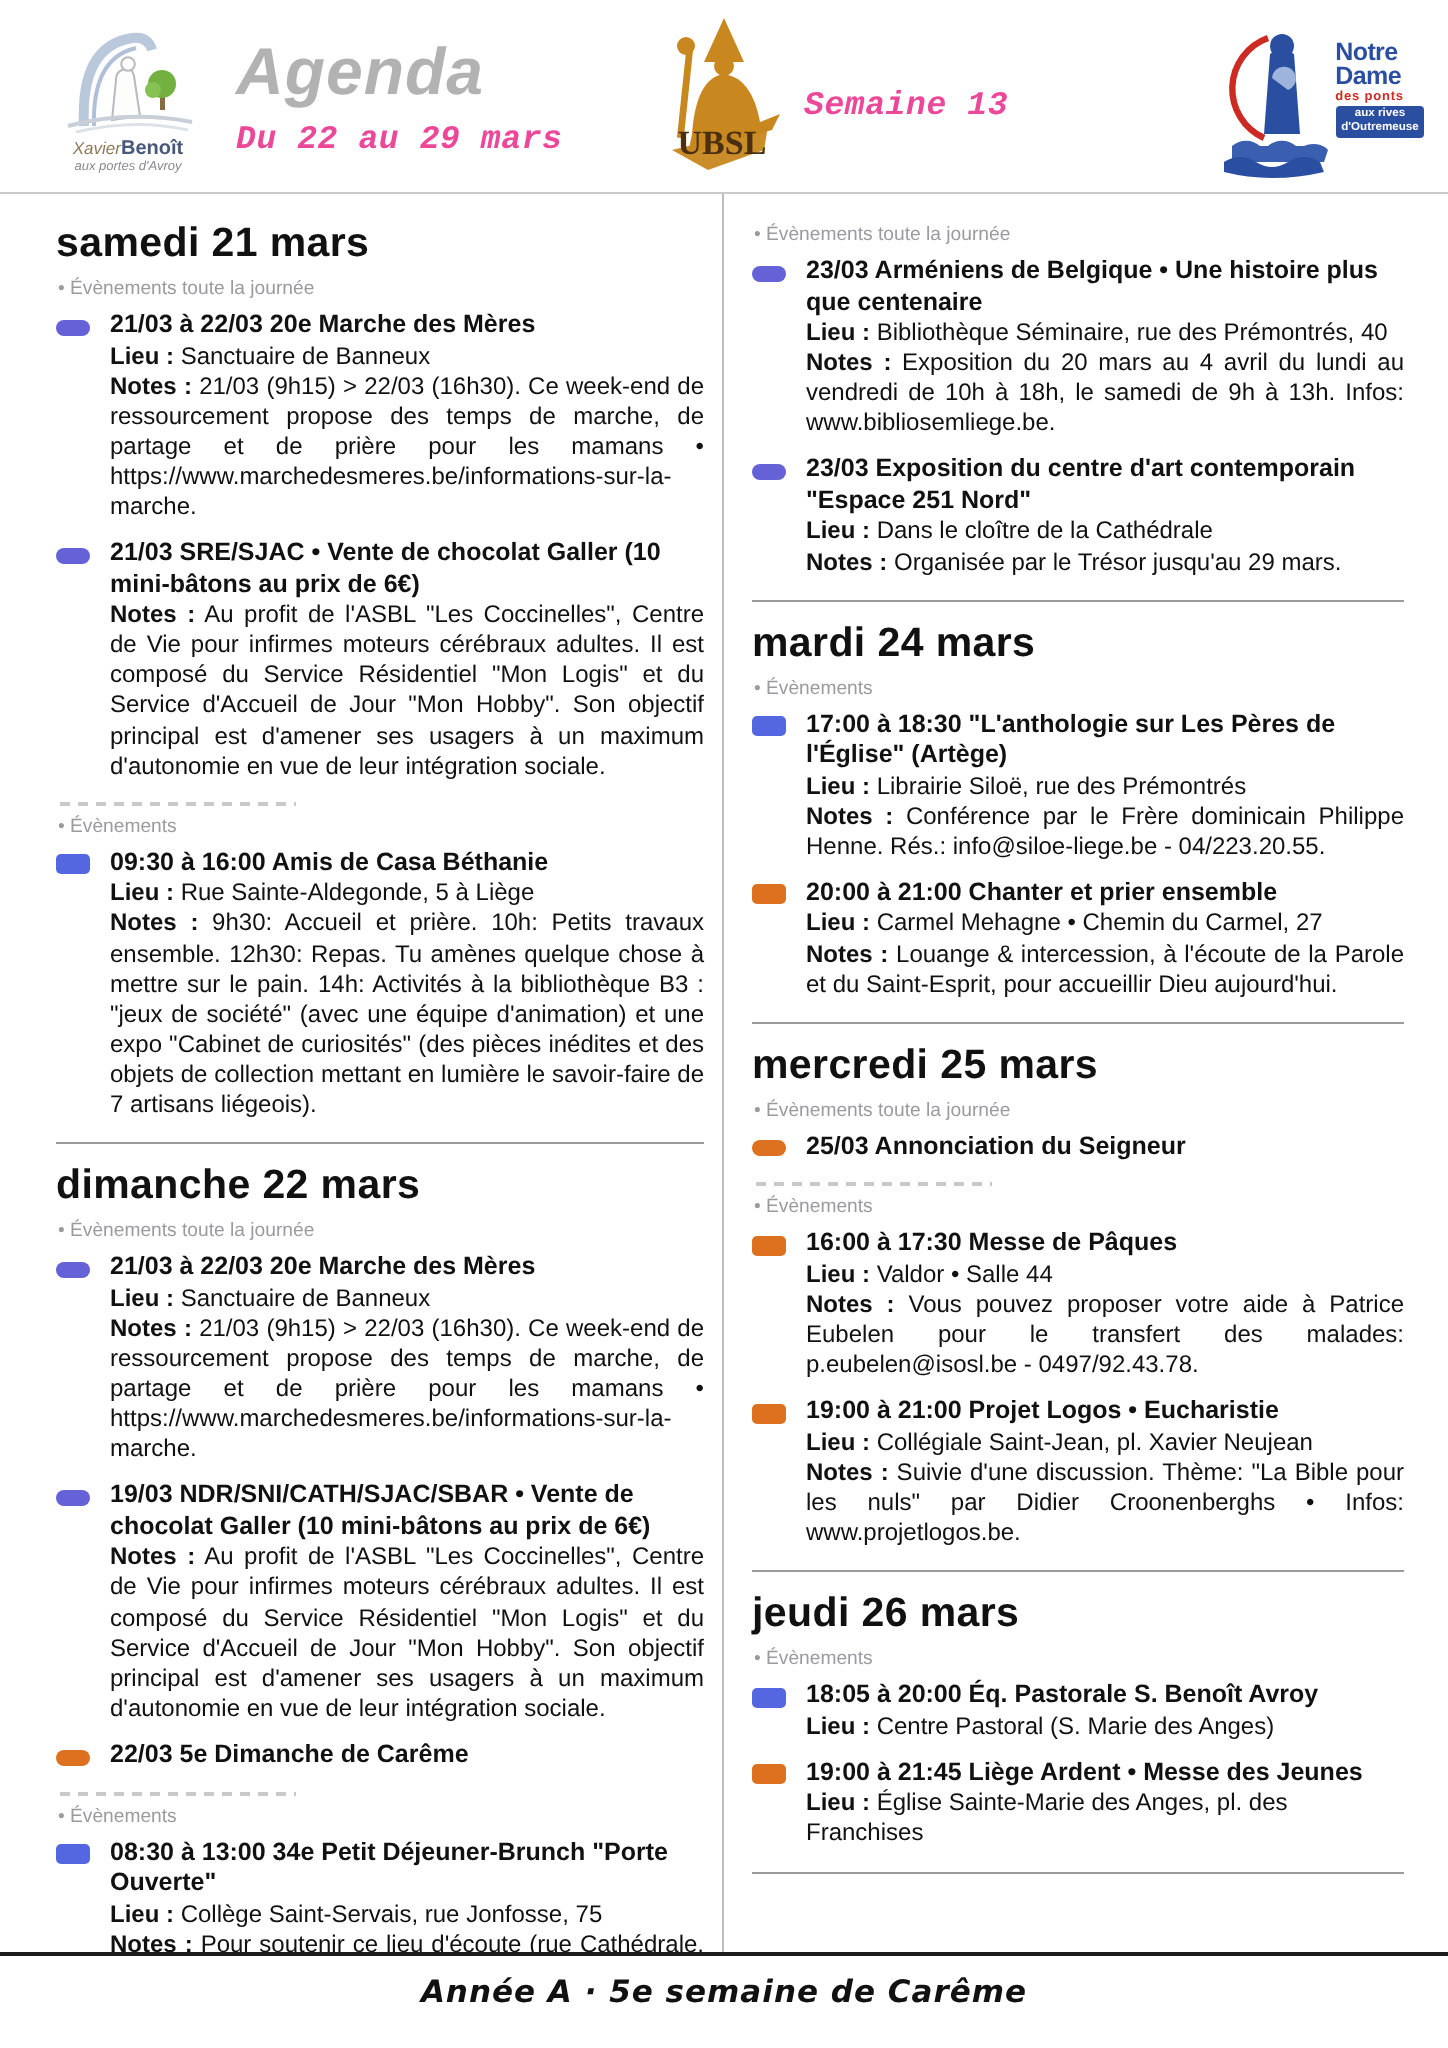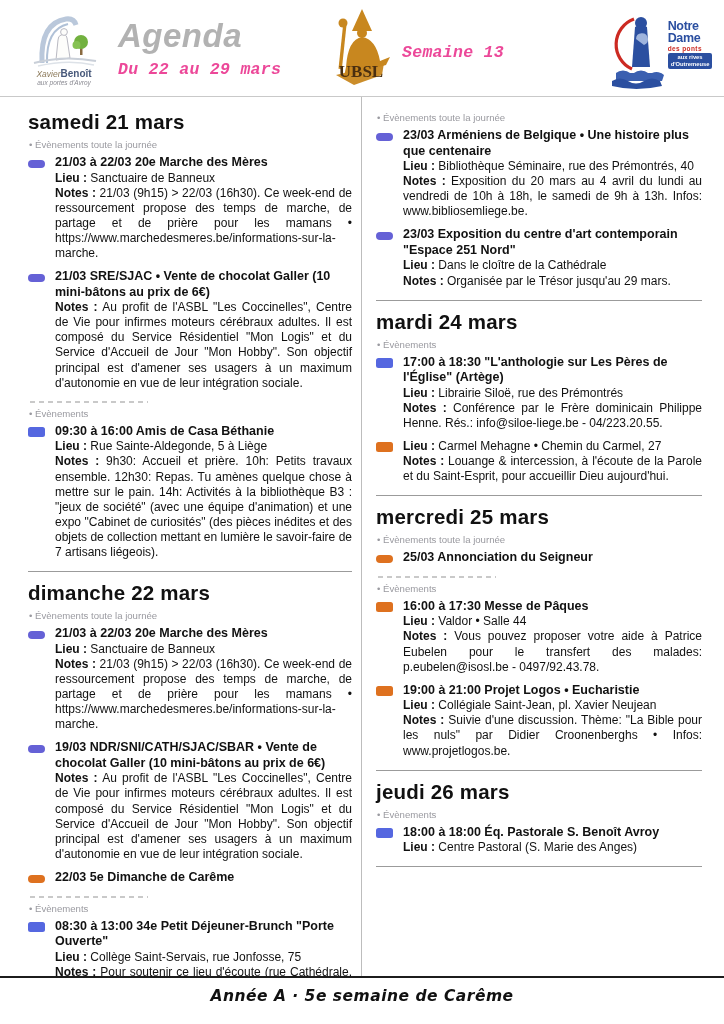--- a/index.html
+++ b/index.html
@@ -217,20 +217,21 @@
           <span class="bullet square" style="background: rgb(85, 103, 224);"></span>
           <div class="event-body">
             <div class="event-title">17:00 à 18:30 "L'anthologie sur Les Pères de l'Église" (Artège)</div>
             <p class="meta"><b class="meta-label">Lieu :</b> Librairie Siloë, rue des Prémontrés</p>
             <p class="meta justify"><b class="meta-label">Notes :</b> Conférence par le Frère dominicain Philippe Henne. Rés.: info@siloe-liege.be - 04/223.20.55.</p>
           </div>
         </div>
         <div class="event">
           <span class="bullet square" style="background: rgb(222, 113, 31);"></span>
           <div class="event-body">
+            <div class="event-title">20:00 à 21:00 Chanter et prier ensemble</div>
             <p class="meta"><b class="meta-label">Lieu :</b> Carmel Mehagne • Chemin du Carmel, 27</p>
             <p class="meta justify"><b class="meta-label">Notes :</b> Louange &amp; intercession, à l'écoute de la Parole et du Saint-Esprit, pour accueillir Dieu aujourd'hui.</p>
           </div>
         </div>
       </section>
       <hr class="day-rule">
       <section class="day">
         <h2 class="day-title">mercredi 25 mars</h2>
         <div class="group-label">• Évènements toute la journée</div>
         <div class="event">
@@ -258,22 +259,29 @@
           </div>
         </div>
       </section>
       <hr class="day-rule">
       <section class="day">
         <h2 class="day-title">jeudi 26 mars</h2>
         <div class="group-label">• Évènements</div>
         <div class="event">
           <span class="bullet square" style="background: rgb(85, 103, 224);"></span>
           <div class="event-body">
-            <div class="event-title">18:00 à 18:00 Éq. Pastorale S. Benoît Avroy</div>
+            <div class="event-title">18:05 à 20:00 Éq. Pastorale S. Benoît Avroy</div>
             <p class="meta"><b class="meta-label">Lieu :</b> Centre Pastoral (S. Marie des Anges)</p>
+          </div>
+        </div>
+        <div class="event">
+          <span class="bullet square" style="background: rgb(222, 113, 31);"></span>
+          <div class="event-body">
+            <div class="event-title">19:00 à 21:45 Liège Ardent • Messe des Jeunes</div>
+            <p class="meta"><b class="meta-label">Lieu :</b> Église Sainte-Marie des Anges, pl. des Franchises</p>
           </div>
         </div>
       </section>
       <hr class="day-rule">
     </div>
 </div>
 
 <div class="footer">
   <div class="footer-text">Année A · 5e semaine de Carême</div>
 </div>

